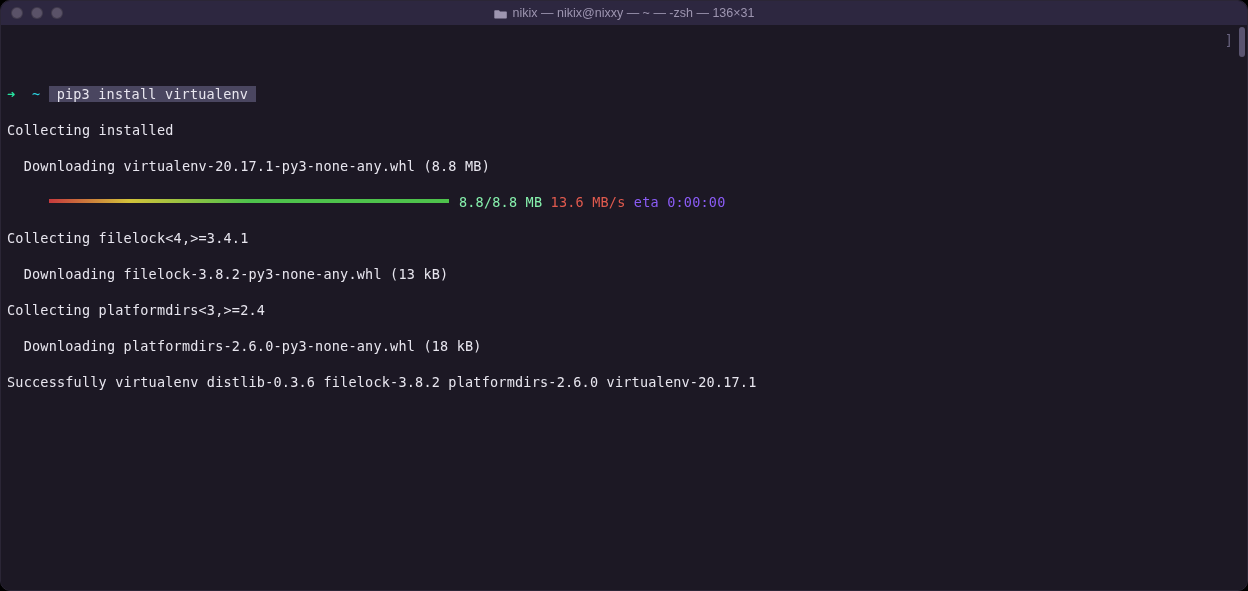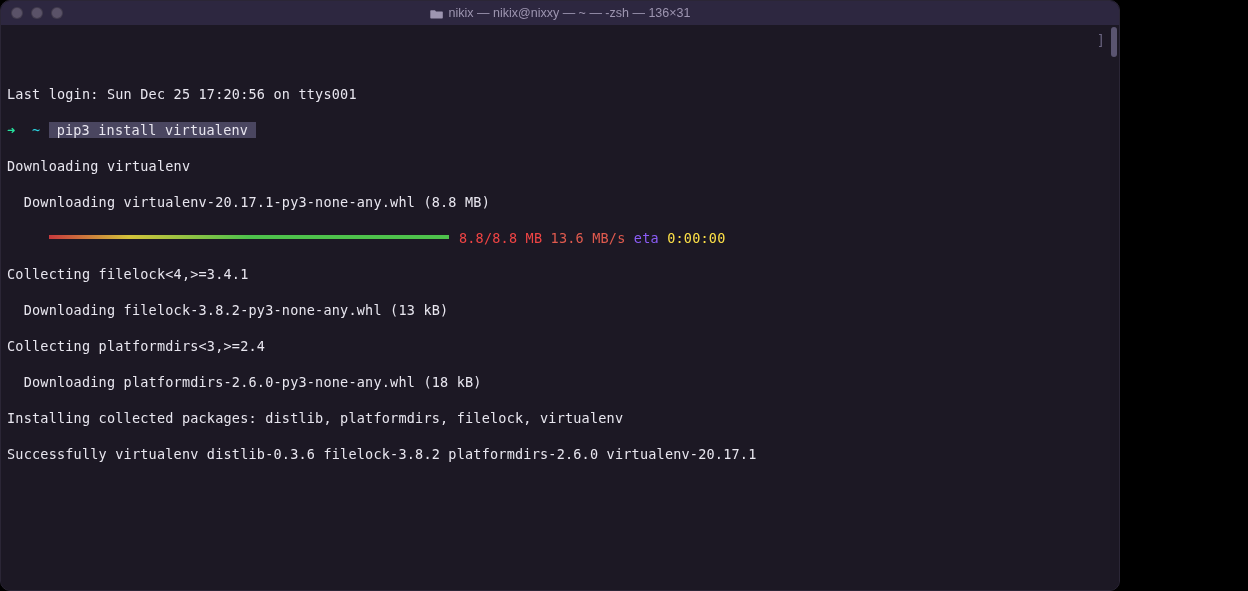--- a/index.html
+++ b/index.html
@@ -6,21 +6,21 @@
   body {
     background: #000;
     width: 1248px;
     height: 591px;
     font-family: "SF Mono", "Menlo", "Monaco", "Consolas", monospace;
     font-size: 13.5px;
     line-height: 18px;
     overflow: hidden;
   }
   .window {
-    width: 1120px;
+    width: 1248px;
     height: 591px;
     background: #1c1824;
     border-radius: 10px;
     overflow: hidden;
     display: flex;
     flex-direction: column;
     border: 1px solid #2b2636;
   }
   .titlebar {
     height: 24px;
@@ -81,23 +81,23 @@
     display: inline-block;
     height: 4px;
     width: 400px;
     background: #7ed957;
     vertical-align: middle;
     margin-right: 2px;
     position: relative;
     top: -2px;
     background: linear-gradient(to right,#c7393d 0%, #d3c23a 20%, #4ec24c 50%, #4ec24c 100%);
   }
-  .cyan { color: #fde047; }
+  .cyan { color: #8b5cf6; }
   .red { color: #e05a4e; }
-  .green { color: #ef4444; }
+  .green { color: #86efac; }
   .white { color: #8b5cf6; }
   .scrollbar {
     position: absolute;
     right: 2px;
     top: 2px;
     width: 6px;
     height: 30px;
     background: #5a5470;
     border-radius: 3px;
   }
@@ -124,29 +124,27 @@
             <path d="M1 2.2h4l1 1.2h6.2c.3 0 .6.3.6.6v5.7c0 .4-.3.7-.7.7H1c-.4 0-.7-.3-.7-.7V2.9c0-.4.3-.7.7-.7z" fill="#9d95b0"></path>
           </svg>
       </span>
       <span>nikix — nikix@nixxy — ~ — -zsh — 136×31</span>
     </div>
   </div>
 
   <div class="terminal">
     <span class="rbracket">]</span>
     <div class="scrollbar"></div>
-<span class="line">Last login: Sun Dec 25 17:20:56 on ttys001</span>
 <span class="line"><span class="arrow">➜</span>  <span class="tilde">~</span> <span class="cmd-hl">pip3 install virtualenv</span></span>
-<span class="line">Downloading virtualenv</span>
+<span class="line">Collecting installed</span>
 <span class="line">  Downloading virtualenv-20.17.1-py3-none-any.whl (8.8 MB)</span>
 <span class="line">     <span class="bar"></span> <span class="green">8.8/8.8 MB</span> <span class="red">13.6 MB/s</span> <span class="white">eta</span> <span class="cyan">0:00:00</span></span>
 <span class="line">Collecting filelock&lt;4,&gt;=3.4.1</span>
 <span class="line">  Downloading filelock-3.8.2-py3-none-any.whl (13 kB)</span>
 <span class="line">Collecting platformdirs&lt;3,&gt;=2.4</span>
 <span class="line">  Downloading platformdirs-2.6.0-py3-none-any.whl (18 kB)</span>
-<span class="line">Installing collected packages: distlib, platformdirs, filelock, virtualenv</span>
 <span class="line">Successfully virtualenv distlib-0.3.6 filelock-3.8.2 platformdirs-2.6.0 virtualenv-20.17.1</span>
 <span class="line"> </span>
 <span class="line"></span>
 
 
   </div>
 </div>
 
 </body></html>

